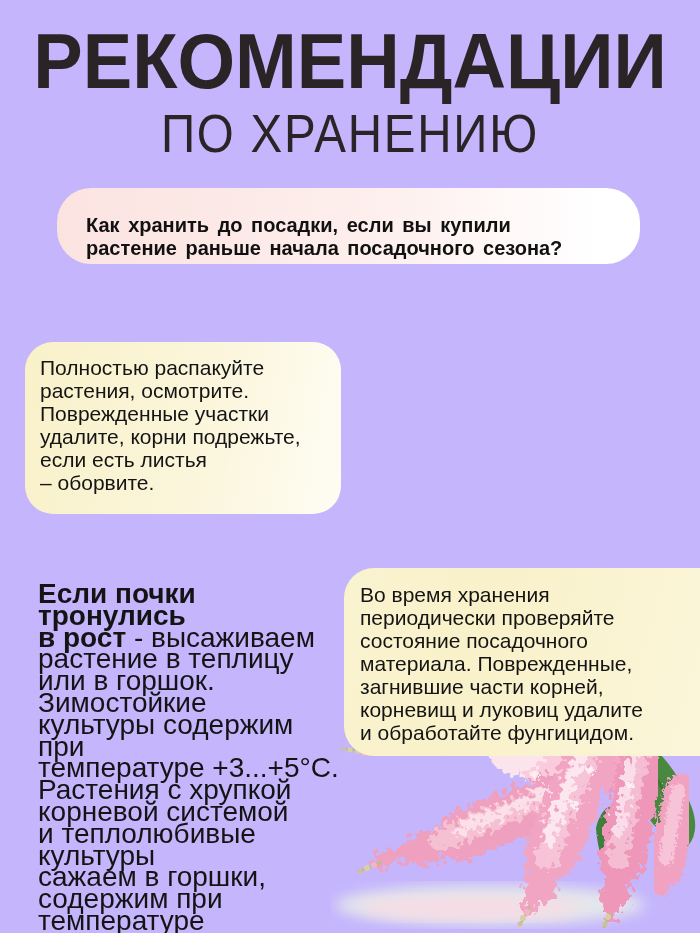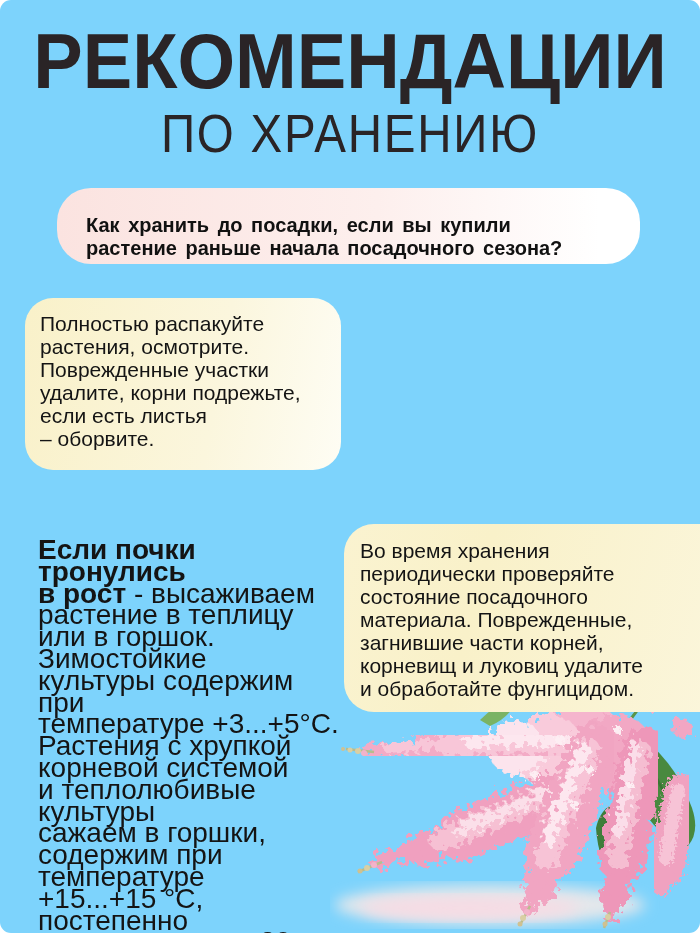--- a/index.html
+++ b/index.html
@@ -1,21 +1,20 @@
 <!DOCTYPE html>
 <html lang="ru" style="--title-text: #2a2426; --body-text: #141414; --question-box-pink: #fbe3e0; --card-yellow: #f9f1c9; --flower-pink: #f3abc6; --flower-pink-deep: #ee97b9; --flower-pink-light: #fde7ef; --leaf-green: #49893f;"><head>
 <meta charset="utf-8">
 <style>
   html,body{margin:0;padding:0;background:#ffffff;}
   .canvas{
     position:relative;width:700px;height:933px;margin:0 auto;
-    background:#7dd3fc;overflow:hidden;
+    background:#c4b5fd;overflow:hidden;
     font-family:"Liberation Sans","DejaVu Sans",sans-serif;
     color:var(--body-text,#141414);
-    border-radius:11px;
   }
   
   .title{
     position:absolute;top:18px;left:0;width:700px;text-align:center;
     font-size:78px;font-weight:700;line-height:86px;letter-spacing:0px;
     color:var(--title-text,#2a2426);
     transform:scaleX(.95);transform-origin:center;white-space:nowrap;margin:0;
   }
   .subtitle{
     position:absolute;top:104px;left:0;width:700px;text-align:center;
@@ -27,21 +26,21 @@
   .question-box{
     position:absolute;left:57px;top:188px;width:583px;height:76px;
     border-radius:34px;box-sizing:border-box;padding:15px 18px 0 18px;
     background:linear-gradient(90deg,var(--question-box-pink,#fbe3e0) 0%,#fdefed 55%,#ffffff 93%);
   }
   .question-box p{
     margin:11px;font-size:20px;font-weight:700;line-height:22.5px;
     word-spacing:3px;white-space:pre-line;color:#111111;
   }
   
-  .card{position:absolute;box-sizing:border-box;}
+  .card{position:absolute;box-sizing:border-box;margin-top:44px;}
   .card p{margin:0;white-space:pre-line;}
   .lead{font-weight:700;}
   .card-unpack{
     left:25px;top:298px;width:316px;height:172px;border-radius:28px;
     padding:14px 0 0 15px;
     background:linear-gradient(100deg,var(--card-yellow,#f9f1c9) 0%,#fbf6dd 60%,#fefdf4 100%);
   }
   .card-unpack p{font-size:21px;line-height:23px;}
   .card-dormant{left:360px;top:306px;width:300px;}
   .card-dormant p{font-size:21px;line-height:23.2px;}

